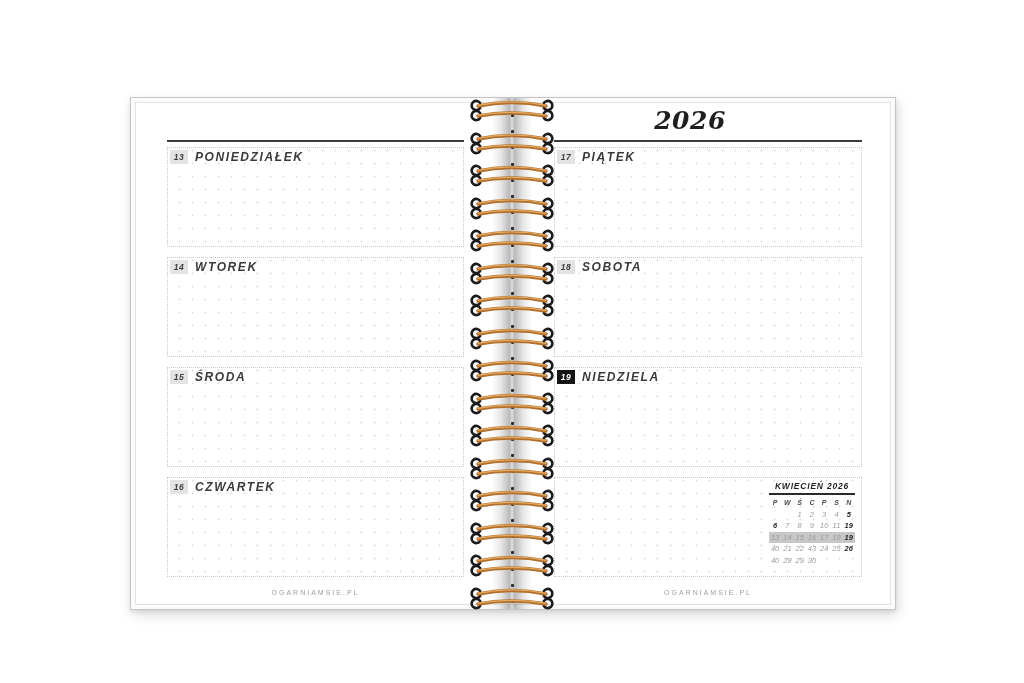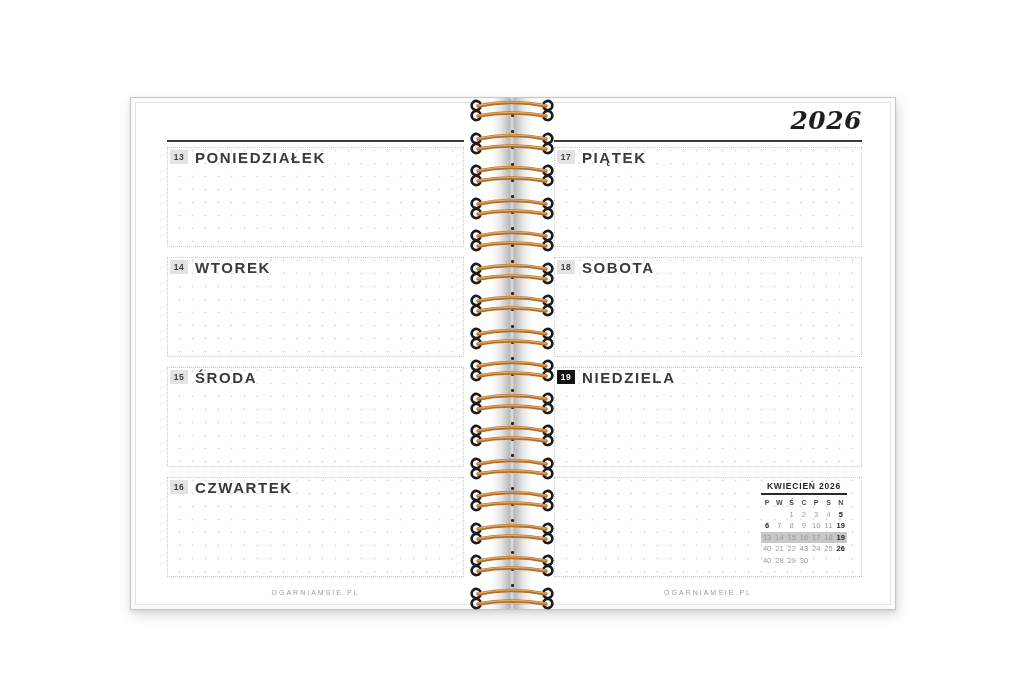--- a/index.html
+++ b/index.html
@@ -17,42 +17,43 @@
     position:absolute;inset:4px;background:#ffffff;border:1px solid #e3e3e3;
   }
   
   .page-title{
     position:absolute;top:6px;height:34px;
     font-family:"DejaVu Serif","Liberation Serif",serif;
     font-style:italic;font-weight:bold;font-size:25px;color:#1e1e1e;
     letter-spacing:.5px;line-height:34px;
   }
   .title-left{left:36px;}
-  .title-right{left:423px;width:308px;text-align:right;}
+  .title-right{left:405px;width:308px;text-align:center;}
   .title-rule{position:absolute;top:42px;height:2px;background:#3b3b3b;}
   .rule-left{left:36px;width:297px;}
   .rule-right{left:423px;width:308px;}
   
   .day-section{
     position:absolute;height:100px;border:1px dotted #c9c9c9;background:#fff;
     background-image:radial-gradient(circle,#dcdcdc 0.9px, transparent 1.1px);
     background-size:13px 13px;background-position:5px 9px;
     box-sizing:border-box;
+    font-style:italic;
   }
   .sec-left{left:36px;width:297px;}
   .sec-right{left:423px;width:308px;}
   .day-num{
     position:absolute;left:2px;top:2px;width:18px;height:14px;
     background:#e3e3e3;color:#3f3f3f;font-size:8.5px;font-weight:bold;
     text-align:center;line-height:14px;letter-spacing:.5px;
   }
   .day-num.current{background:#141414;color:#ffffff;}
   .day-name{
     position:absolute;left:27px;top:2px;height:14px;line-height:15px;
-    font-size:15px;font-weight:bold;letter-spacing:1.6px;color:#3a3a3a;
+    font-size:12px;font-weight:bold;letter-spacing:1.6px;color:#3a3a3a;
   }
   
   .page-footer{
     position:absolute;top:489px;height:12px;line-height:12px;
     font-size:7px;letter-spacing:2px;color:#9d9d9d;text-align:center;
   }
   .footer-left{left:36px;width:297px;}
   .footer-right{left:423px;width:308px;}
   
   .spine-band{
@@ -61,21 +62,21 @@
       rgba(90,90,90,.42) 44%,rgba(150,150,150,.30) 50%,rgba(90,90,90,.42) 56%,
       rgba(120,120,120,.18) 78%,rgba(120,120,120,0) 100%);
   }
   .spine-dots{position:absolute;left:0;top:0;width:764px;height:511px;z-index:4;pointer-events:none;}
   .spine-dot{position:absolute;width:3px;height:3px;background:#2b2b2b;border-radius:1px;}
   .spiral{position:absolute;left:0;top:0;width:764px;height:511px;z-index:5;pointer-events:none;}
   .ring{position:absolute;left:336px;width:90px;height:26px;}
   .ring svg{display:block;}
   
   .mini-cal{
-    position:absolute;right:14px;top:3px;width:86px;z-index:2;background:transparent;
+    position:absolute;right:6px;top:3px;width:86px;z-index:2;background:transparent;
   }
   .mc-title{
     font-size:8.5px;font-weight:bold;letter-spacing:.8px;color:#1f1f1f;
     text-align:center;height:11px;line-height:11px;white-space:nowrap;
   }
   .mc-underline{height:2px;background:#2a2a2a;margin:1px 0 2px 0;}
   .mc-row{display:flex;height:11.5px;}
   .mc-cell{
     width:12.28px;text-align:center;font-size:7.5px;line-height:11.5px;
     color:#9b9b9b;

